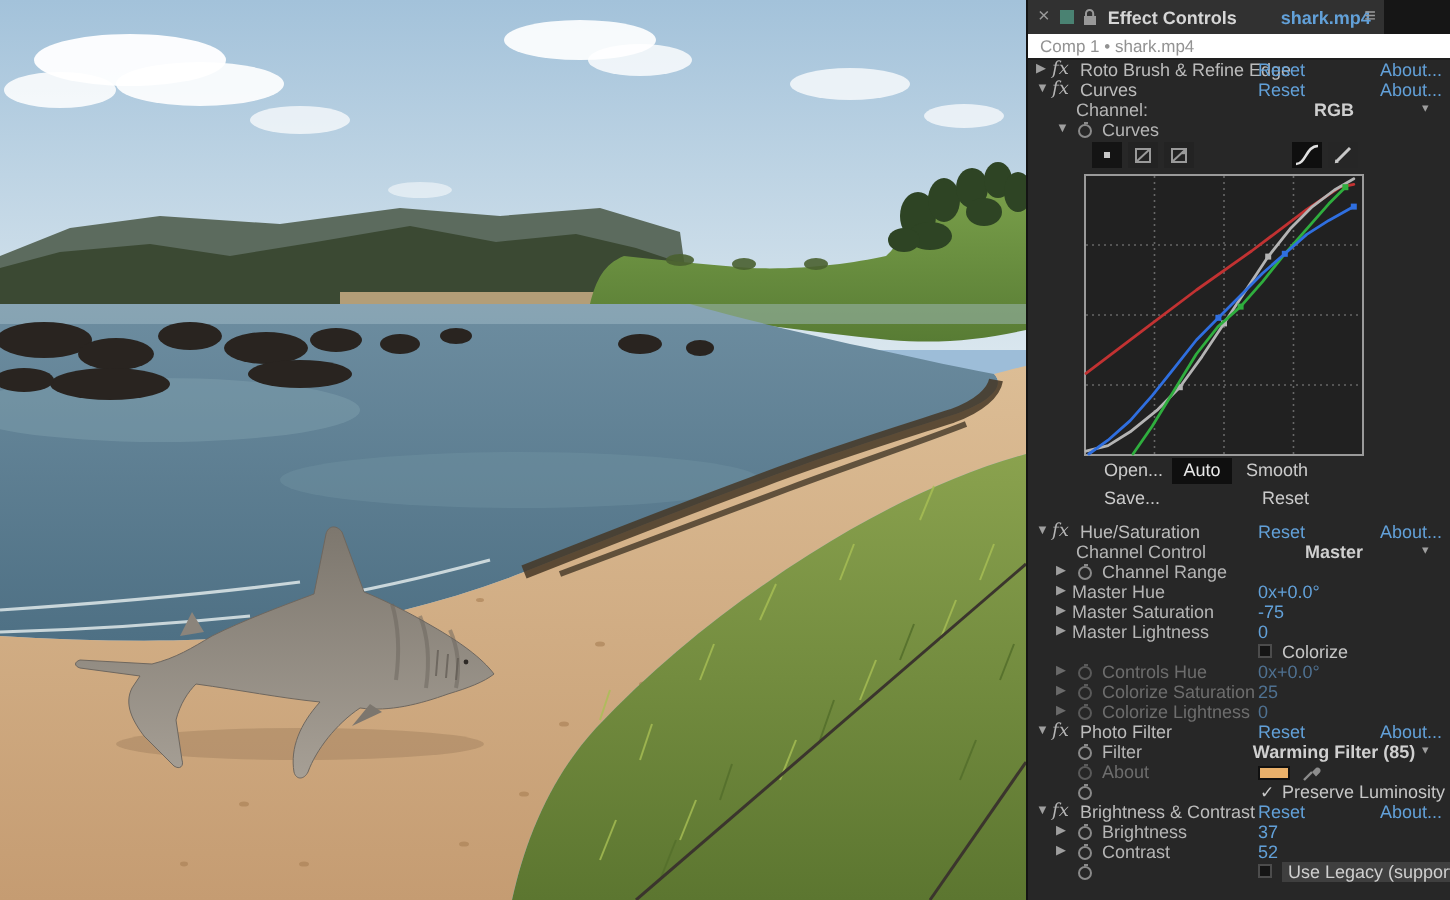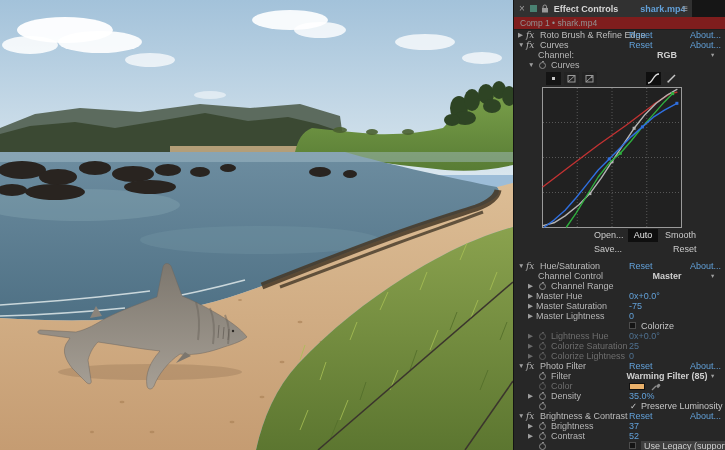--- a/index.html
+++ b/index.html
@@ -12,21 +12,21 @@
          color:#b9b9b9;overflow:hidden;border-left:1px solid #141414;box-sizing:border-box;}
   .tabbar{height:17px;background:#161616;display:flex;align-items:center;}
   .tab{position:relative;width:178px;height:17px;background:#313131;display:flex;align-items:center;}
   .tab .close{margin-left:5px;color:#9a9a9a;font-size:10px;line-height:10px;cursor:default;}
   .psq{width:7px;height:7px;background:#4a8272;margin-left:5px;}
   .lock{margin-left:4px;display:flex;}
   .tabtitle{margin-left:5px;font-size:9px;font-weight:700;color:#d6d6d6;white-space:nowrap;}
   .tabdoc{margin-left:22px;font-size:9px;font-weight:700;color:#62a0d8;white-space:nowrap;}
   .pmenu{position:absolute;right:4px;color:#9a9a9a;font-size:10px;}
   .crumb{height:12px;line-height:12px;font-size:8.5px;color:#929292;padding-left:6px;
-         border-bottom:1px solid #1e1e1e;background:#7f1d1d;}
+         border-bottom:1px solid #1e1e1e;background:#ffffff;}
   .row{position:relative;height:10px;line-height:10px;font-size:9px;}
   .row span{white-space:nowrap;}
   .tw{position:absolute;font-size:6.5px;top:0px;color:#9f9f9f;}
   .tw1{left:4px;} .tw2{left:14px;}
   .fx{position:absolute;left:12px;font-family:"DejaVu Serif",serif;font-style:italic;
       font-size:9px;color:#b4b4b4;}
   .lb1{position:absolute;left:26px;color:#bcbcbc;}
   .lb2{position:absolute;left:37px;color:#b5b5b5;}
   .lb2n{position:absolute;left:22px;color:#b5b5b5;text-align:right;}
   .lb0{position:absolute;left:24px;color:#b5b5b5;}
@@ -44,21 +44,21 @@
   .chk{position:absolute;left:116px;color:#c9c9c9;font-size:8.5px;}
   .chklb{position:absolute;left:127px;color:#c6c6c6;}
   .swatch{position:absolute;left:115px;top:1.5px;width:16px;height:7px;border:1px solid #101010;box-sizing:border-box;}
   .eyed{position:absolute;left:137px;top:0px;}
   .ttip{background:#3f3f3f;color:#cfcfcf;padding:0 3px;}
   
   .ctools{position:relative;height:16px;}
   .ticon{position:absolute;top:1px;}
   .graphwrap{position:relative;height:143px;}
   .graph{position:absolute;left:28px;top:1px;}
-  .btnrow{position:relative;height:14px;font-size:9px;line-height:13px;margin-left:42px;}
+  .btnrow{position:relative;height:14px;font-size:9px;line-height:13px;}
   .btn{position:absolute;color:#cbcbcb;}
   .btn-auto{left:72px;width:30px;height:13px;background:#0f0f0f;color:#e8e8e8;text-align:center;}
   .spacer4{height:4px;}
 </style>
 </head>
 <body>
 
 <div class="stage">
 
   <div class="viewer">
@@ -409,21 +409,21 @@
       <span class="lb2n">Master Lightness</span>
       <span class="val">0</span>
     </div>
     <div class="row">
       <span class="cb"></span>
       <span class="cblb">Colorize</span>
     </div>
     <div class="row dis">
       <span class="tw tw2">▶</span>
       <span class="sw"></span>
-      <span class="lb2">Lightness Hue</span>
+      <span class="lb2">Controls Hue</span>
       <span class="val">0x+0.0°</span>
     </div>
     <div class="row dis">
       <span class="tw tw2">▶</span>
       <span class="sw"></span>
       <span class="lb2">Colorize Saturation</span>
       <span class="val">25</span>
     </div>
     <div class="row dis">
       <span class="tw tw2">▶</span>
@@ -440,36 +440,30 @@
       <span class="about">About...</span>
     </div>
     <div class="row">
       <span class="sw"></span>
       <span class="lb2">Filter</span>
       <span class="ddv">Warming Filter (85)</span>
       <span class="dda">▾</span>
     </div>
     <div class="row dis">
       <span class="sw"></span>
-      <span class="lb2">Color</span>
+      <span class="lb2">About</span>
       <span class="swatch" style="background: rgb(233, 176, 106);"></span>
       <span class="eyed">
         <svg width="12" height="10">
             <path d="M1,9 L5,5" stroke="#8d8d8d" stroke-width="1.2"></path>
             <path d="M5,5 l1.6,-1.6 a1.5,1.5 0 1 1 2.1,2.1 L7,7.2 Z" fill="#8d8d8d"></path>
           </svg>
       </span>
     </div>
     <div class="row">
-      <span class="tw tw2">▶</span>
-      <span class="sw"></span>
-      <span class="lb2">Density</span>
-      <span class="val">35.0%</span>
-    </div>
-    <div class="row">
       <span class="sw"></span>
       <span class="chk">✓</span>
       <span class="chklb">Preserve Luminosity</span>
     </div>
 
     <div class="row">
       <span class="tw tw1">▼</span>
       <span class="fx">fx</span>
       <span class="lb1">Brightness &amp; Contrast</span>
       <span class="reset">Reset</span>

